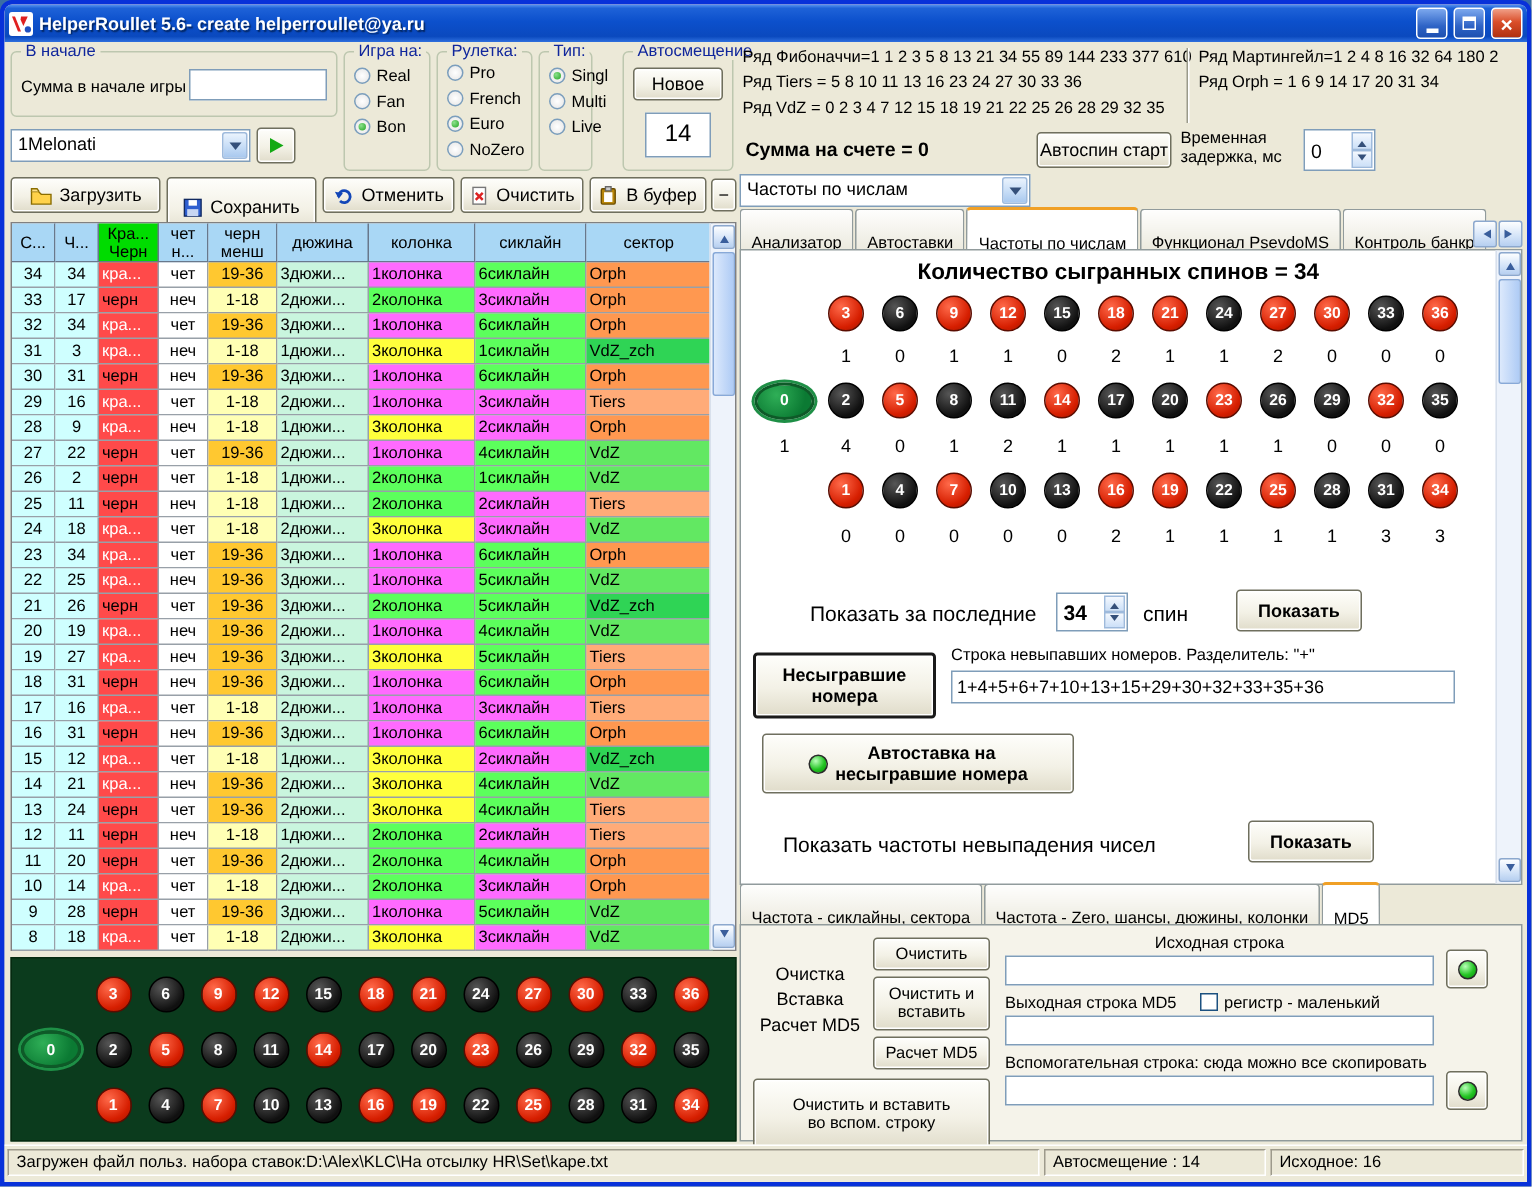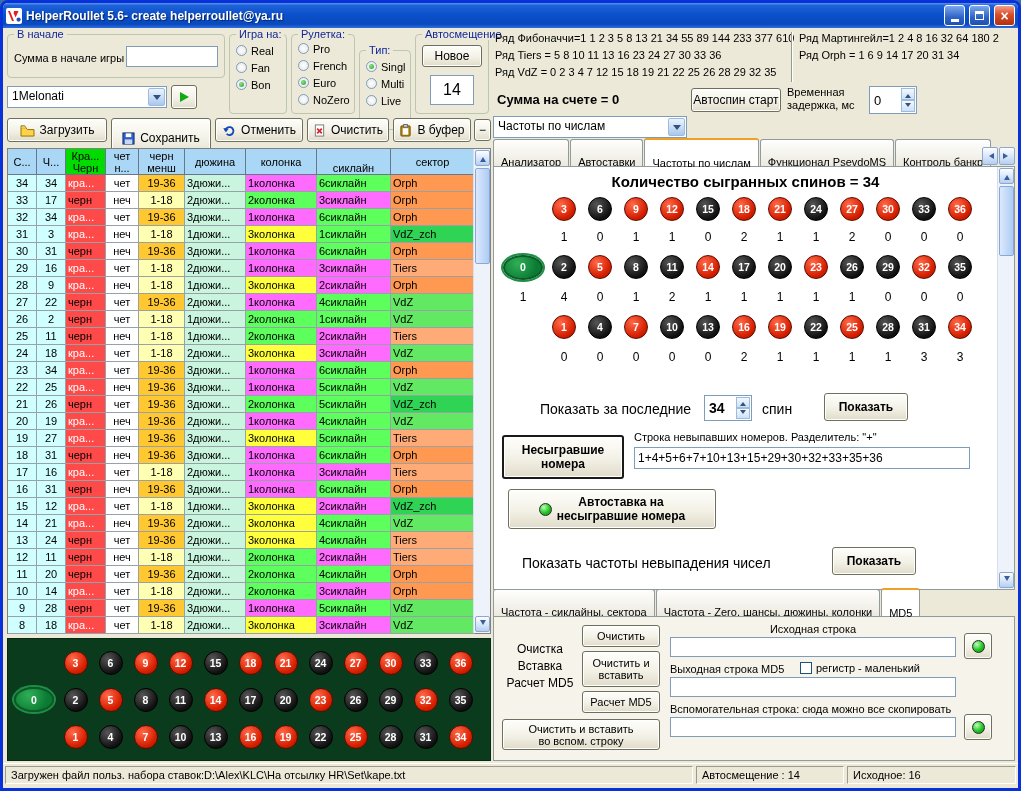--- a/index.html
+++ b/index.html
@@ -150,21 +150,21 @@
           <div class="rrow">
             <span class="rad sel"></span>
             <span>Euro</span>
           </div>
           <div class="rrow">
             <span class="rad"></span>
             <span>NoZero</span>
           </div>
         </div>
     </div>
-    <div class="gbox" style="left:356px;top:22px;width:52px;height:80px">
+    <div class="gbox" style="left:356px;top:6px;width:36px;height:80px">
       <span class="cap">Тип:</span>
       <div class="abs" style="left:6px;top:10px">
           <div class="rrow">
             <span class="rad sel"></span>
             <span>Singl</span>
           </div>
           <div class="rrow">
             <span class="rad"></span>
             <span>Multi</span>
           </div>
@@ -246,21 +246,21 @@
             <div>менш</div>
           </div>
           <div class="hc" style="width: 61px;">
             <div>дюжина</div>
             <div></div>
           </div>
           <div class="hc" style="width: 71px;">
             <div>колонка</div>
             <div></div>
           </div>
-          <div class="hc" style="width: 74px; justify-content: flex-end;">
+          <div class="hc" style="width: 74px;">
             <div>сиклайн</div>
             <div></div>
           </div>
           <div class="hc" style="width: 84px;">
             <div>сектор</div>
             <div></div>
           </div>
         </div>
       <div>
           <div class="trow">
@@ -1024,21 +1024,21 @@
       <div class="xbtn abs" style="left:88px;top:8px;width:78px;height:22px;font-size:11px">
           <span>Очистить</span>
         </div>
       <div class="xbtn abs" style="left:88px;top:34px;width:78px;height:36px;font-size:11px;flex-direction:column;gap:0">
         <span>Очистить и</span>
         <span>вставить</span>
       </div>
       <div class="xbtn abs" style="left:88px;top:74px;width:78px;height:22px;font-size:11px">
           <span>Расчет MD5</span>
         </div>
-      <div class="xbtn abs" style="left:8px;top:102px;width:158px;height:31px;font-size:11px;flex-direction:column;gap:0">
+      <div class="xbtn abs" style="left:8px;top:102px;width:158px;height:48px;font-size:11px;flex-direction:column;gap:0">
         <span>Очистить и  вставить</span>
         <span>во вспом. строку</span>
       </div>
 
       <div class="abs" style="left:176px;top:6px;width:286px;text-align:center;font-size:11px">Исходная строка</div>
       <input class="tfield" style="left: 176px; top: 20px; width: 286px; height: 20px;">
       <div class="xbtn abs" style="left:470px;top:16px;width:28px;height:26px">
           <span class="led"></span>
         </div>
 

